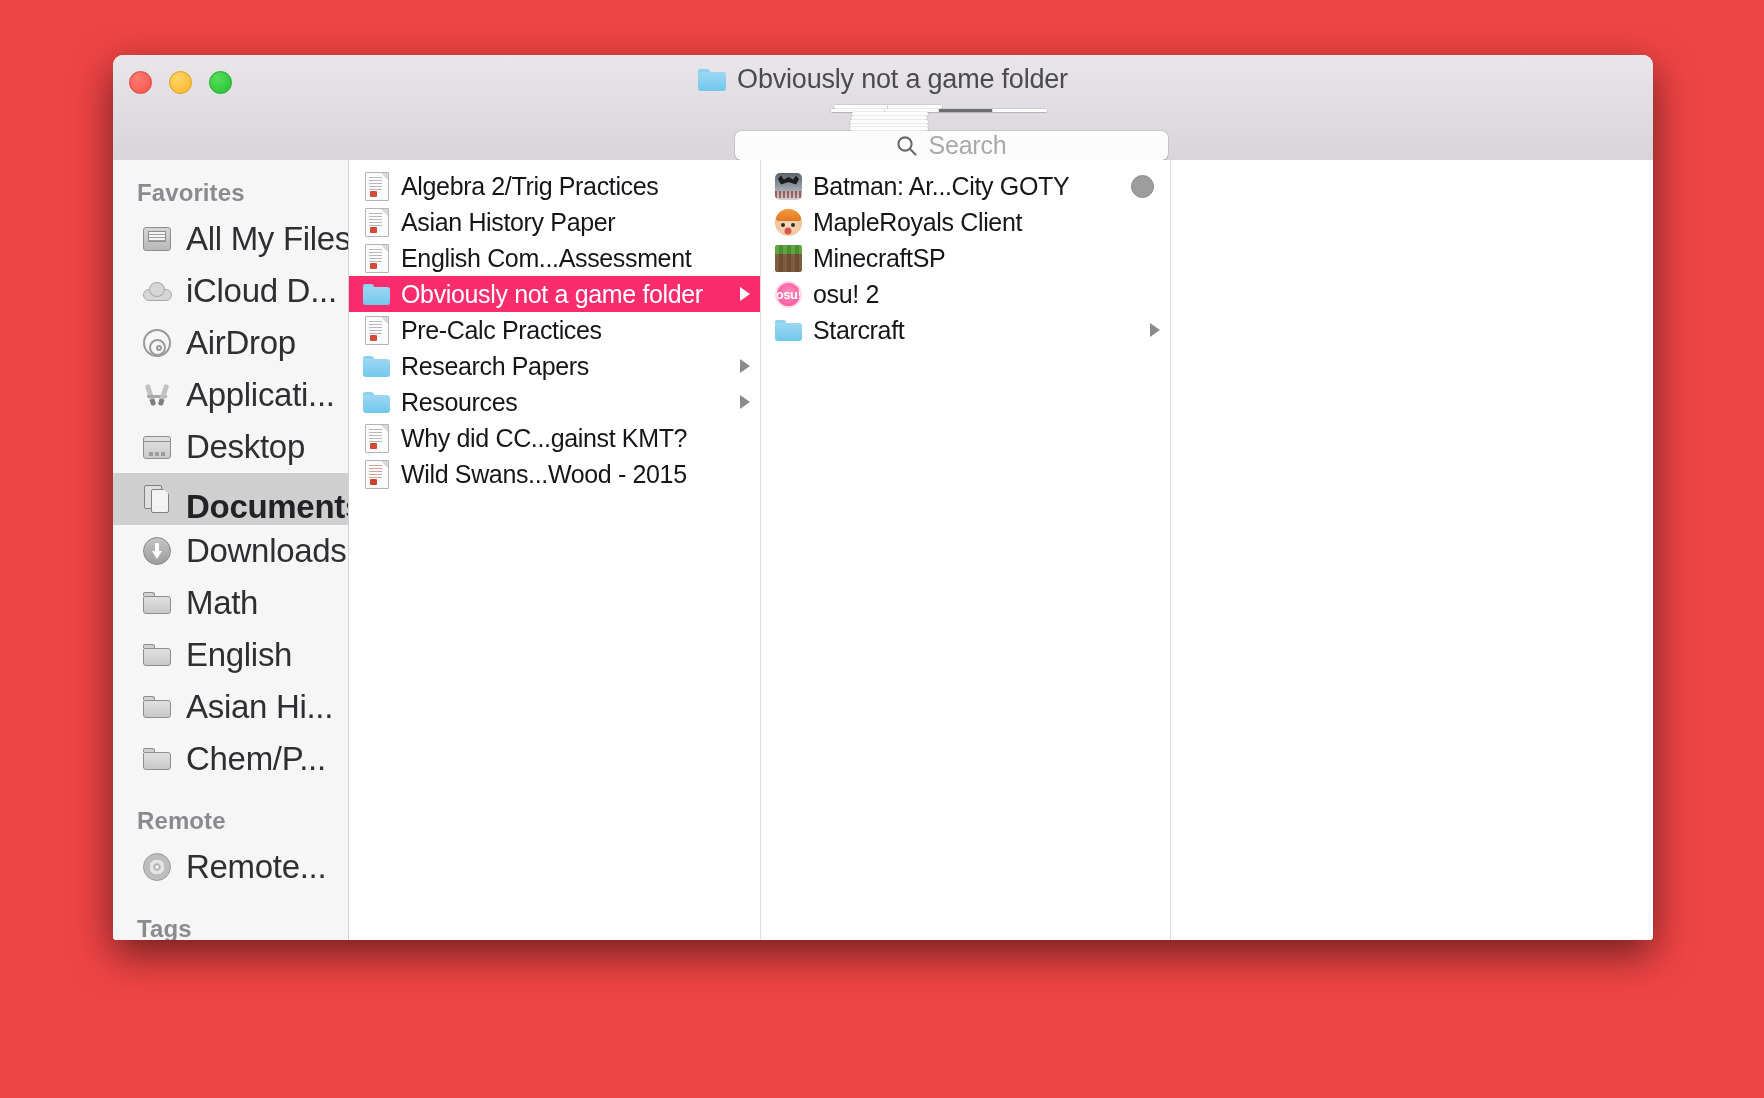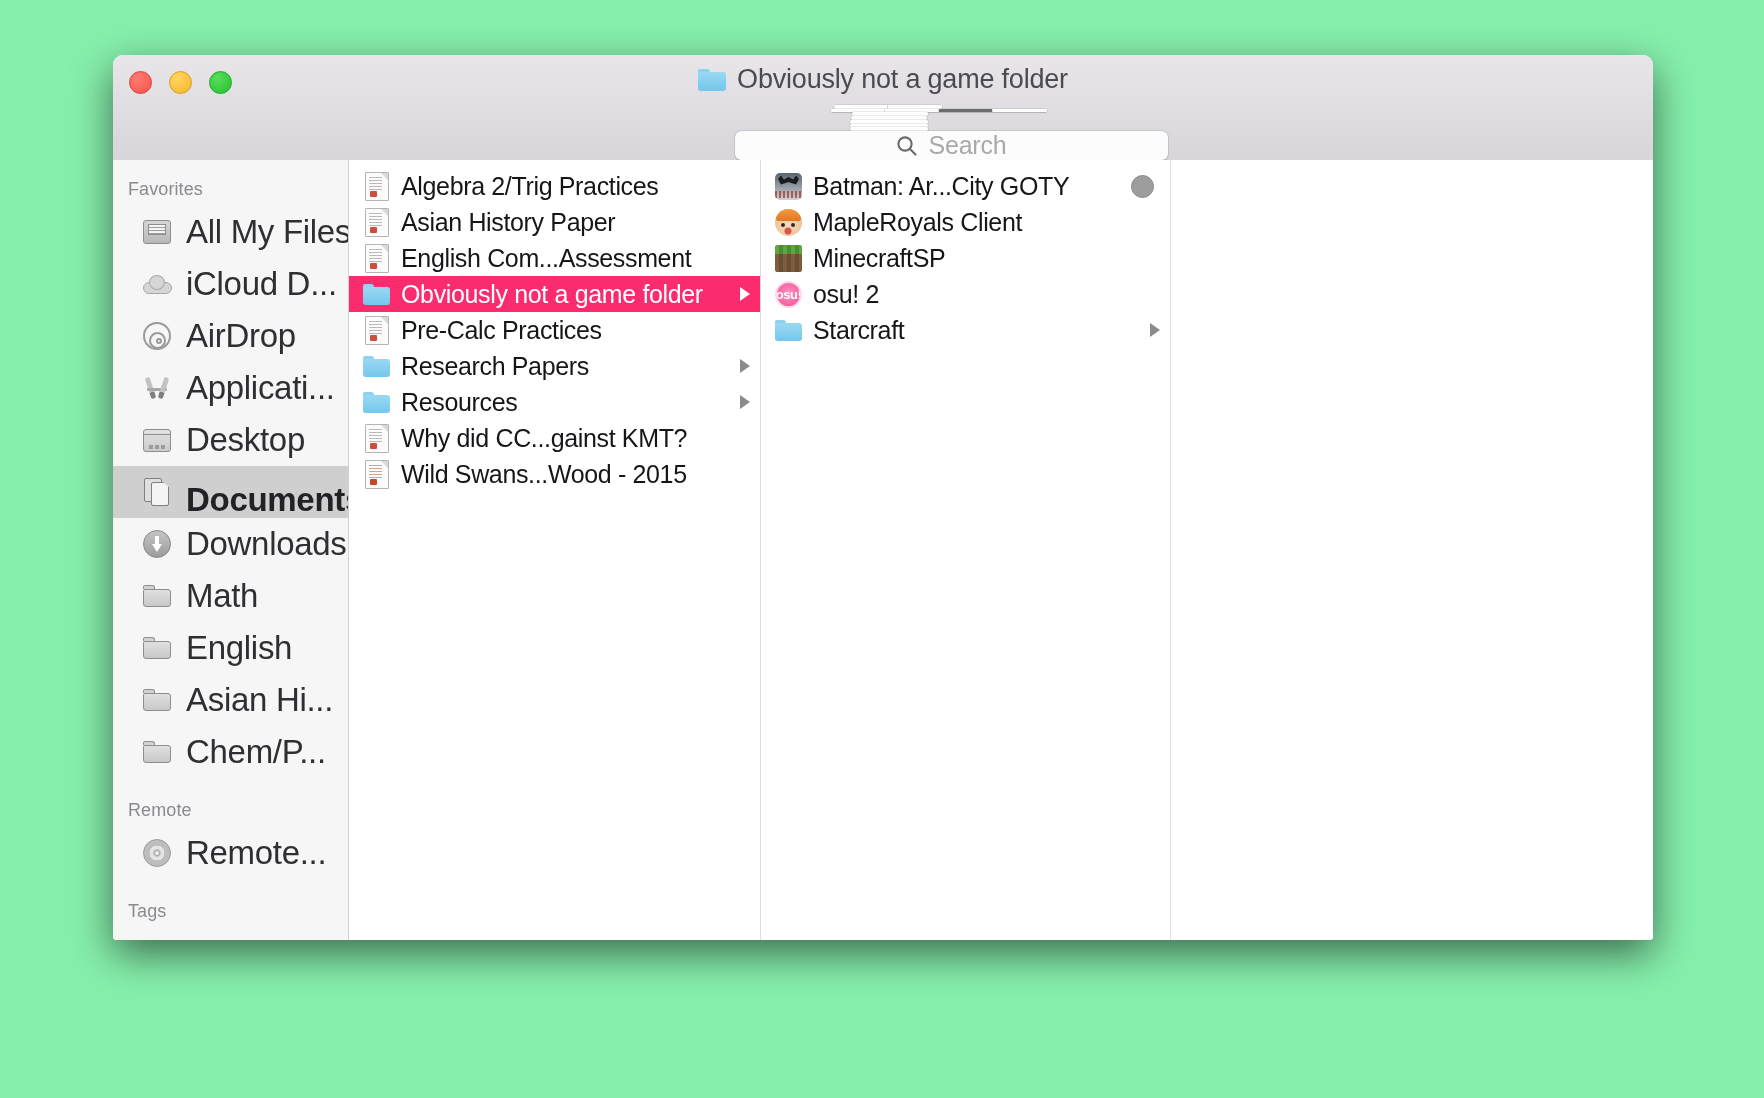--- a/index.html
+++ b/index.html
@@ -10,21 +10,21 @@
     height: 1098px;
     overflow: hidden;
     font-family: "Liberation Sans", sans-serif;
     -webkit-font-smoothing: antialiased;
   }
 
   .screen {
     position: relative;
     width: 1764px;
     height: 1098px;
-    background: #86efac;
+    background: #ef4444;
   }
 
   
   .finder-window {
     position: absolute;
     left: 113px;
     top: 55px;
     width: 1540px;
     height: 885px;
     background: #ffffff;
@@ -186,24 +186,24 @@
     background: #f6f6f6;
     border-right: 1px solid #d2d2d2;
     padding-top: 11px;
     box-sizing: border-box;
     overflow: hidden;
     position: relative;
     flex: none;
   }
 
   .sb-header {
-    font-size: 18px;
-    font-weight: normal;
+    font-size: 24px;
+    font-weight: bold;
     color: #8a8a8f;
-    padding: 8px 0 6px 15px;
+    padding: 8px 0 6px 24px;
     letter-spacing: 0.1px;
   }
   .sb-header.second { padding-top: 22px; }
 
   .sb-item {
     height: 52px;
     display: flex;
     align-items: center;
     padding-left: 29px;
     gap: 14px;

